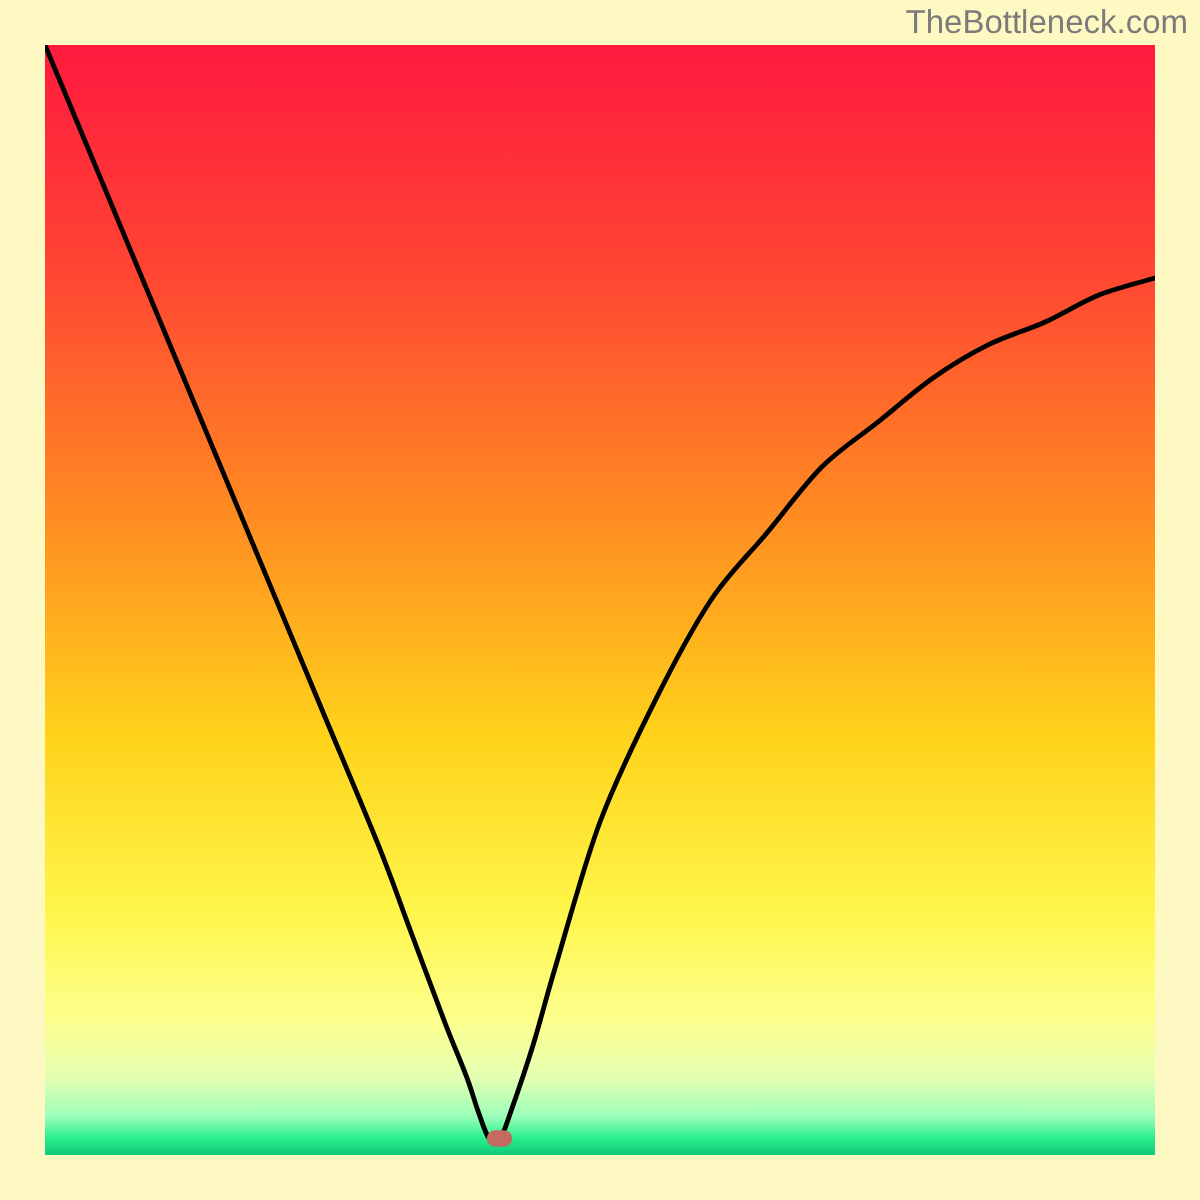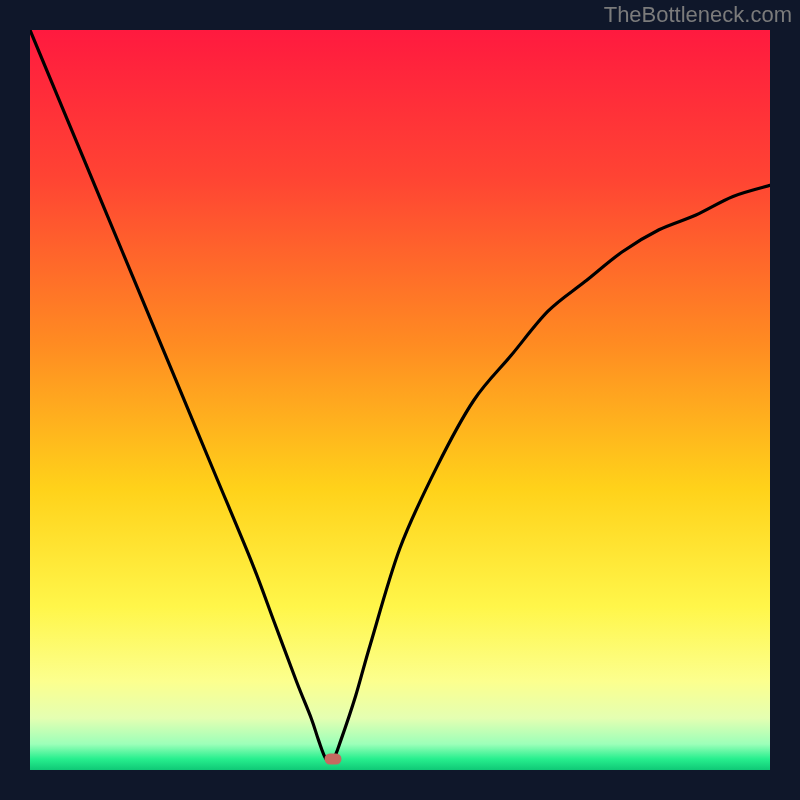--- a/index.html
+++ b/index.html
@@ -8,21 +8,21 @@
     width: 800px;
     height: 800px;
     overflow: hidden;
     font-family: Arial, Helvetica, sans-serif;
     background: #000;
   }
   .frame {
     position: relative;
     width: 800px;
     height: 800px;
-    background: #0f172a;
+    background: #fef9c3;
   }
   .watermark {
     position: absolute;
     top: 2px;
     right: 8px;
     color: #7b7b7b;
     font-size: 22px;
     font-family: Arial, sans-serif;
     z-index: 10;
     user-select: none;

